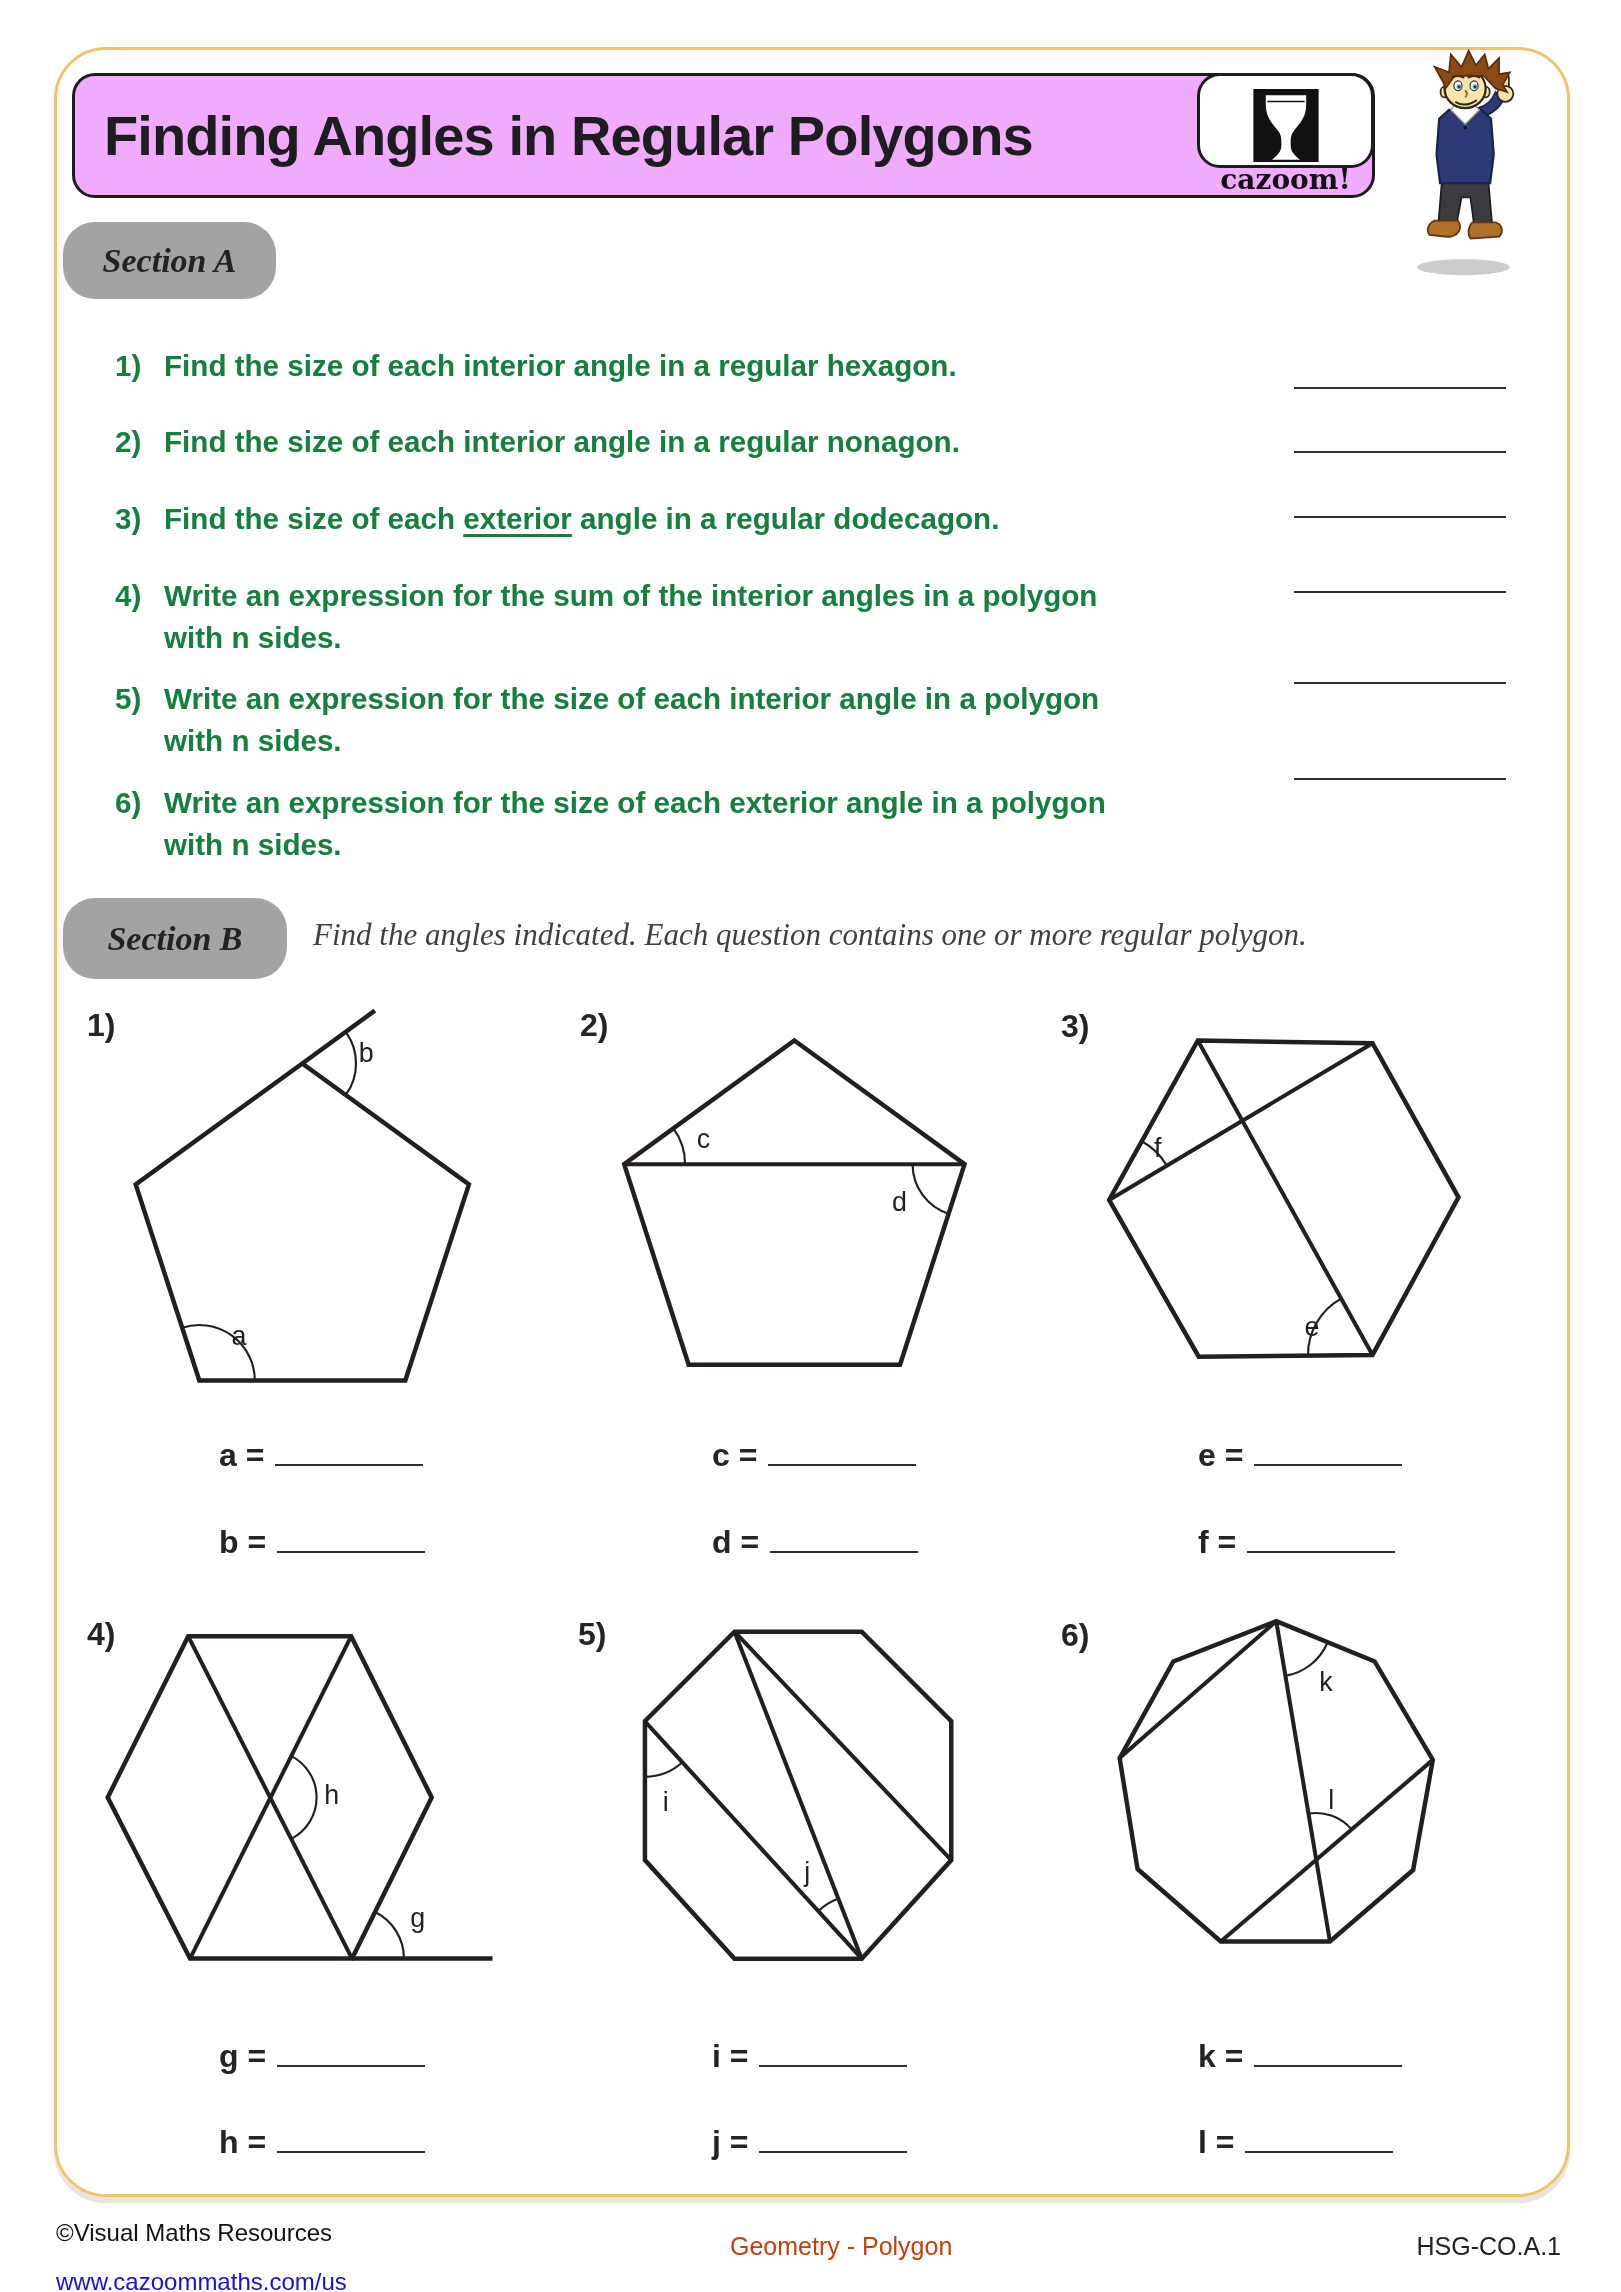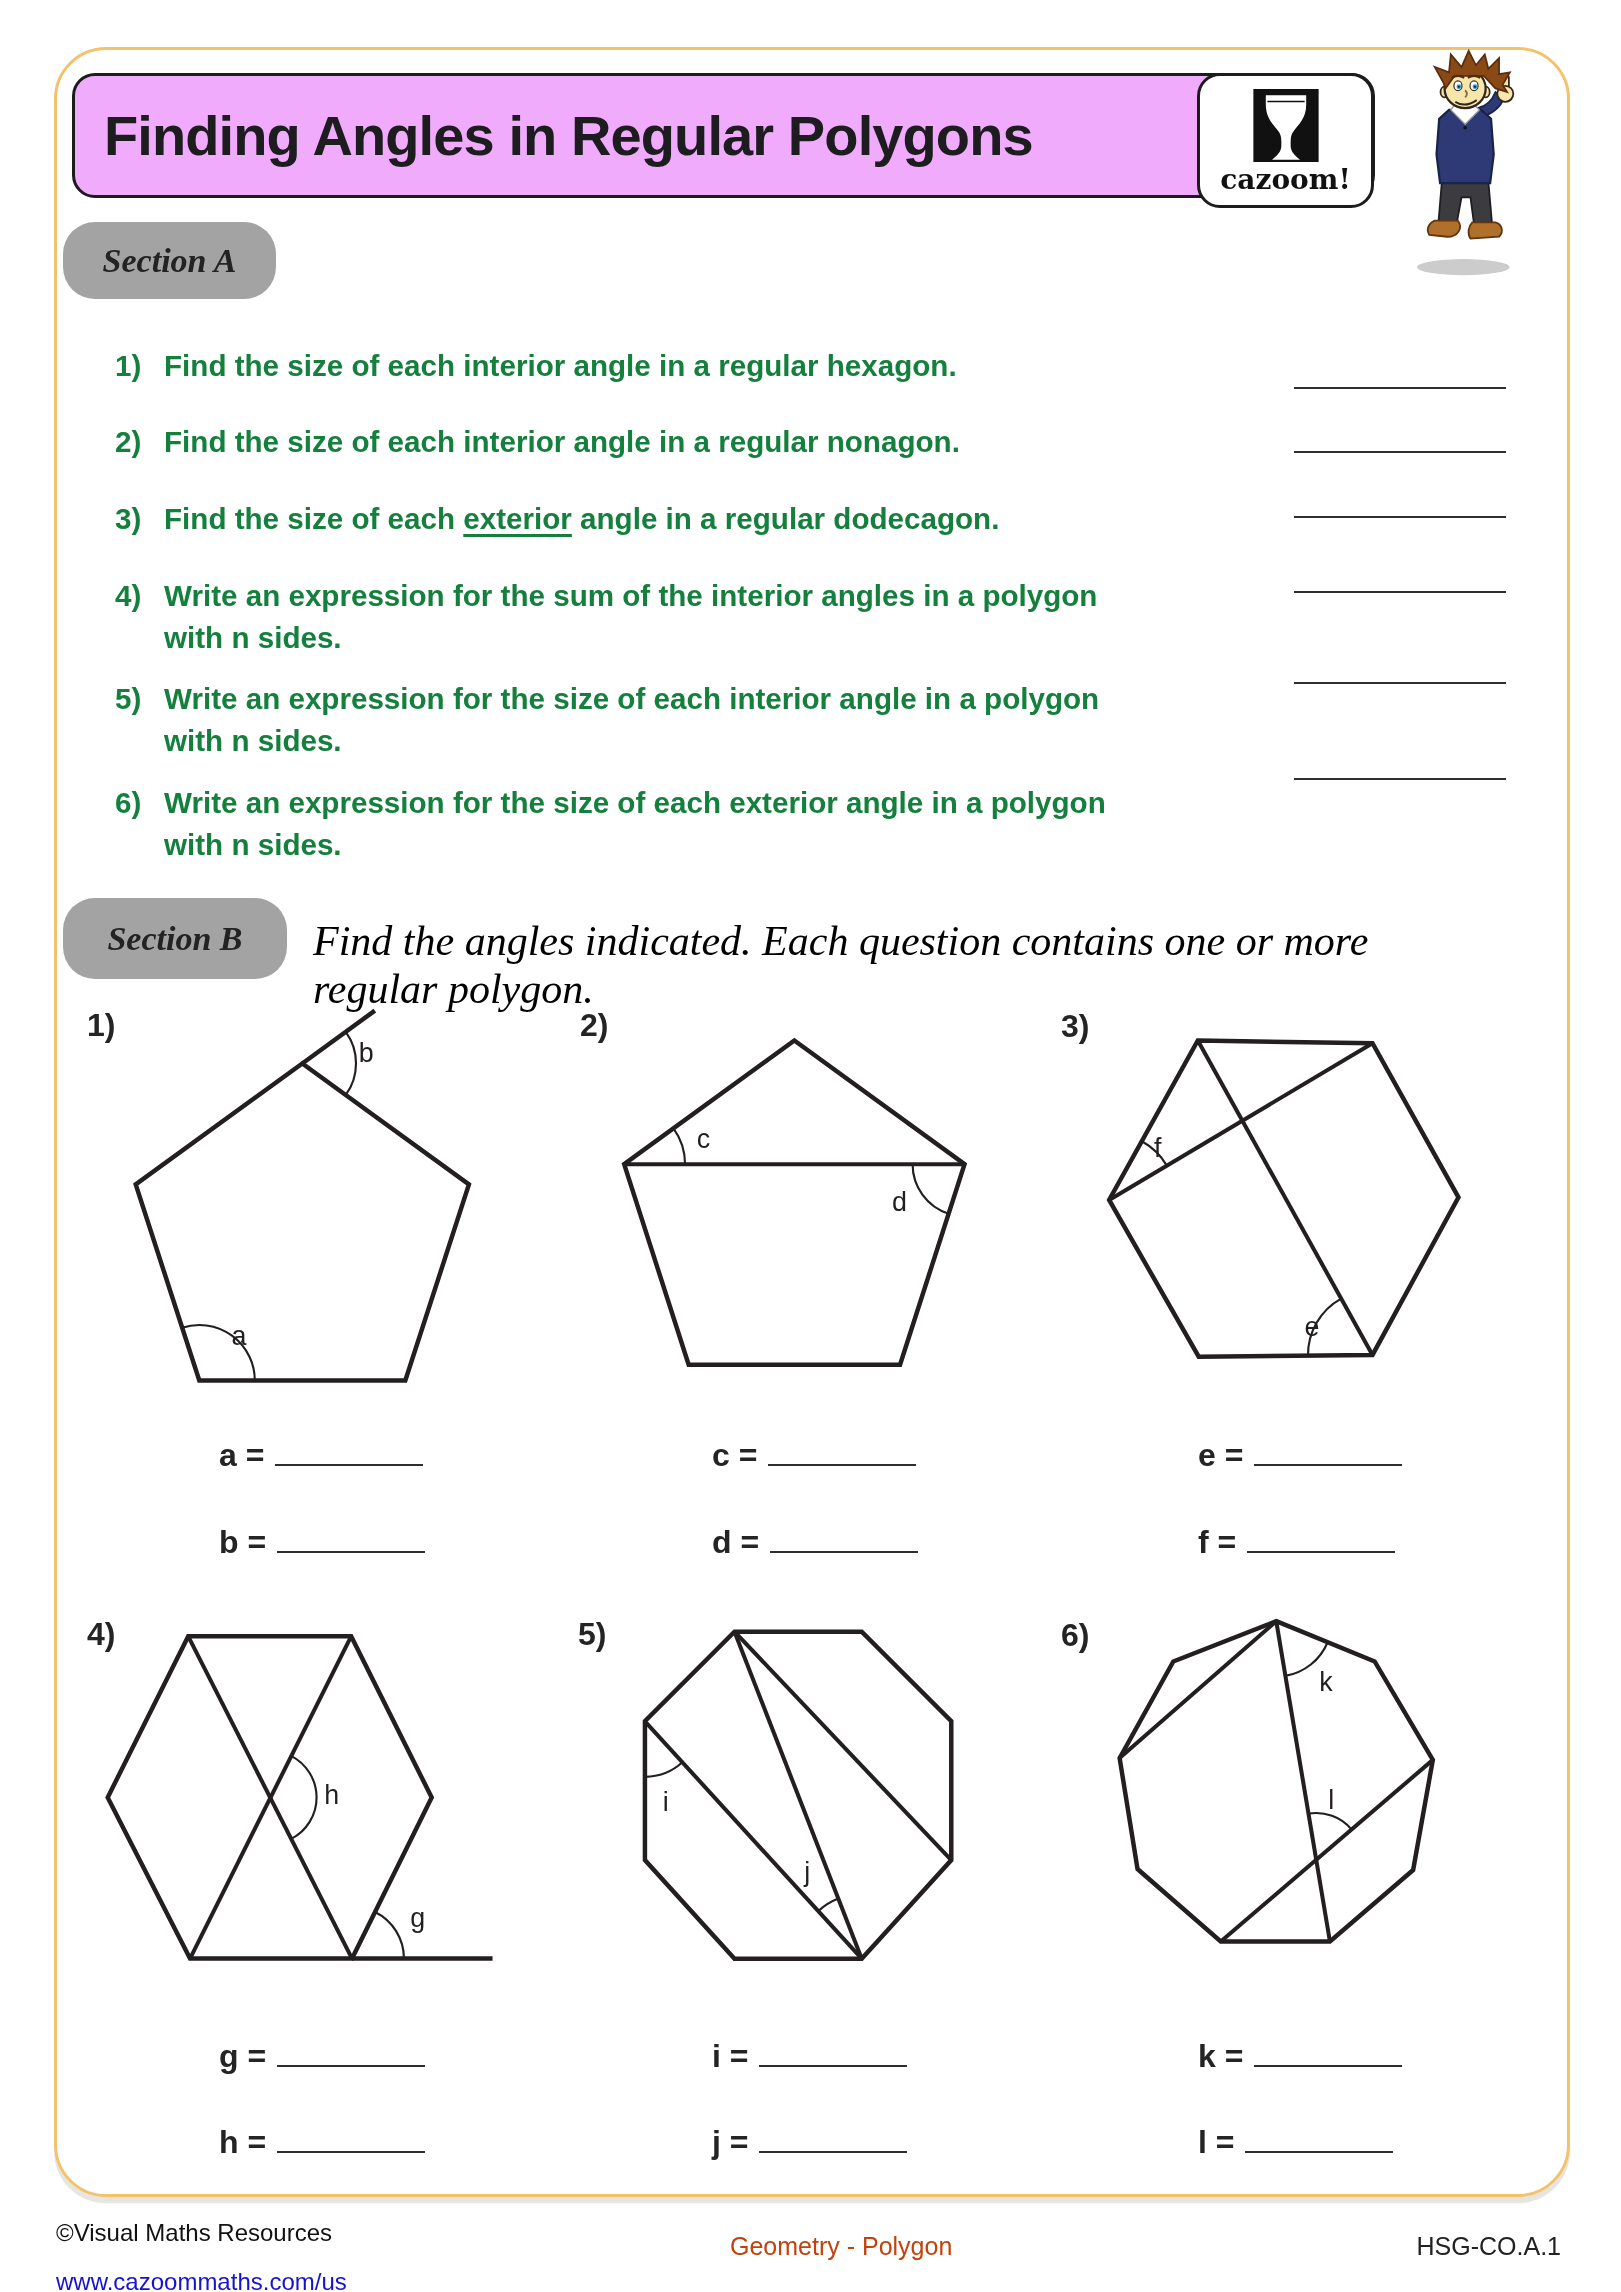--- a/index.html
+++ b/index.html
@@ -9,39 +9,39 @@
   .frame { position:absolute; left:54px; top:47px; width:1510px; height:2144px;
            border:3.6px solid #f3c26b; border-radius:52px;
            box-shadow:0 6.3px 0 rgba(120,110,80,0.18); background:transparent; }
 
   .title-box { position:absolute; left:72px; top:73px; width:1303px; height:125px;
                background:#f0abfc; border:3.6px solid #1c1c1c; border-radius:23px;
                box-sizing:border-box; display:flex; align-items:center; }
   .title-box .title { font-size:56px; font-weight:bold; letter-spacing:-0.9px;
                color:#1d1d1f; padding-left:29px; }
 
-  .logo-box { position:absolute; left:1197px; top:73px; width:177px; height:135px;
+  .logo-box { position:absolute; left:1197px; top:73px; width:177px; height:95px;
               background:#ffffff; border:3.6px solid #1c1c1c; border-radius:23px;
               box-sizing:border-box; text-align:center; }
   .logo-box svg { display:block; margin:12.5px auto 0 auto; }
   .logo-text { font-family:"DejaVu Serif", serif; font-weight:bold; font-size:28px;
                color:#111; margin-top:1.8px; letter-spacing:0px; }
 
   .boy { position:absolute; left:1399px; top:47px; }
 
   .pill { position:absolute; background:#a3a3a3; border-radius:32px;
           display:flex; align-items:center; justify-content:center;
           font-family:Liberation Serif, serif; font-style:italic; font-weight:bold;
           font-size:34px; color:#232323; }
   .pill-a { left:63px; top:222px; width:213px; height:77px; }
   .pill-b { left:63px; top:898px; width:224px; height:81px; }
 
   .instruction { position:absolute; left:313px; top:917px; width:1182px;
                  font-family:"Liberation Serif", serif; font-style:italic;
-                 font-size:42px; color:#000000; }
+                 font-size:31px; color:#404040; }
 
   .q { position:absolute; left:87px; width:1191px; font-size:29.6px; font-weight:bold;
        line-height:42px; color:#15803d;margin-left:28px; }
   .q .qnum { display:inline-block; width:49px; }
   .q .l2 { padding-left:49px; }
   .q .u { text-decoration:underline; text-decoration-thickness:2.7px; text-underline-offset:5.4px; }
 
   .ansline-a { position:absolute; left:1294px; width:212px; height:0;
                border-bottom:2.7px solid #2e2e2e; }
 

